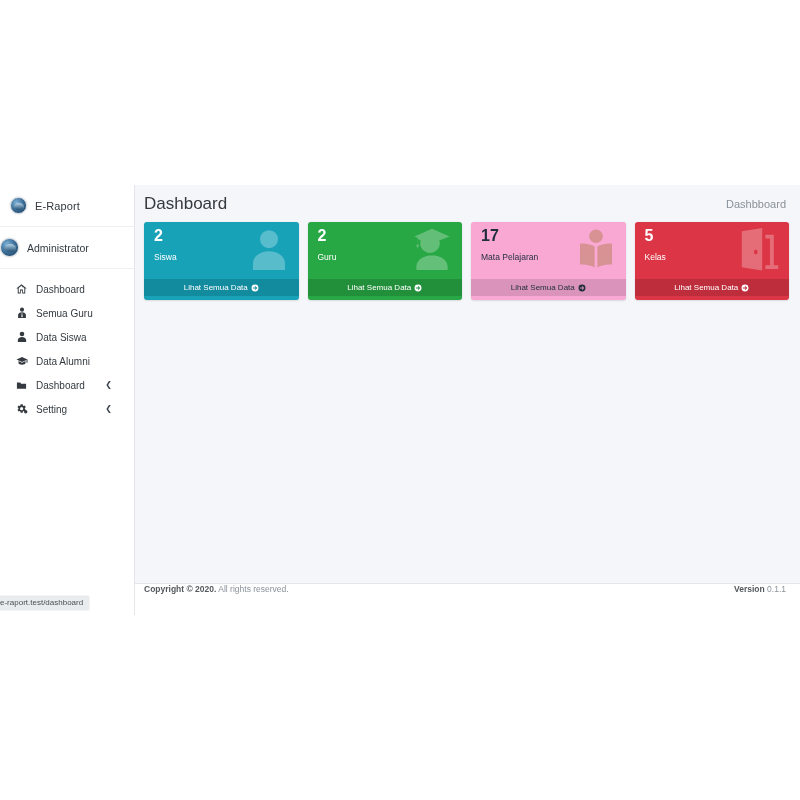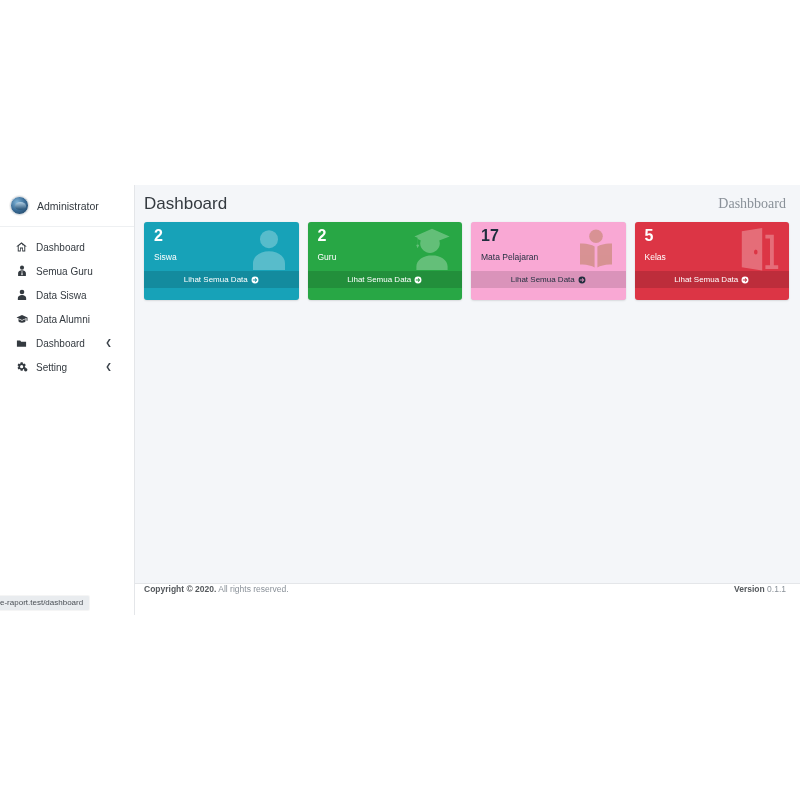--- a/index.html
+++ b/index.html
@@ -66,21 +66,20 @@
     width: 10px; height: 7px;
     border-radius: 50% 50% 45% 45%;
     background: linear-gradient(180deg,#bcd7ea 0%, #2f5a7d 90%);
     opacity: .9;
   }
 
   .userpanel {
     height: 42px;
     display: flex;
     align-items: center;
-    padding-left: 10px;
     border-bottom: 1px solid #eef0f2;
     box-sizing: border-box;
   }
   .userpanel .crest { width: 19px; height: 19px; flex: 0 0 19px; }
   .userpanel .crest::after { left: 3.5px; top: 5px; width: 11px; height: 8px; }
   .user-name {
     font-size: 10.5px;
     color: #343a40;
     margin-left: 8px;
   }
@@ -164,23 +163,22 @@
     padding: 0 14px 0 9px;
     box-sizing: border-box;
     flex: 0 0 37px;
   }
   .page-title {
     font-size: 17px;
     color: #343a40;
     font-weight: 400;
   }
   .breadcrumb {
-    font-size: 14px;
+    font-size: 11px;
     color: #8a9199;
-    font-family: Liberation Serif, serif;
   }
 
   .cards-row {
     display: flex;
     gap: 9px;
     padding: 0 11px 0 9px;
     box-sizing: border-box;
   }
 
   .card {
@@ -215,21 +213,21 @@
     top: 3px;
     width: 48px;
     height: 50px;
     opacity: .28;
     z-index: 1;
     pointer-events: none;
   }
   .card-icon svg { width: 100%; height: 100%; display: block; }
   .card-footer {
     position: absolute;
-    left: 0; right: 0; bottom: 12px;
+    left: 0; right: 0; bottom: 4px;
     height: 17px;
     display: flex;
     align-items: center;
     justify-content: center;
     font-size: 8px;
     z-index: 3;
     cursor: pointer;
   }
   .card-footer svg { margin-left: 3px; display: block; }
 
@@ -271,20 +269,24 @@
     box-shadow: 0 0 0 1px rgba(0,0,0,.04);
   }
 </style>
 </head>
 <body>
 
 <div id="app">
 
   <div id="sidebar">
 
+    <div class="brand">
+      <span class="crest"></span>
+      <span class="brand-text">E-Raport</span>
+    </div>
 
     <div class="userpanel">
       <span class="crest"></span>
       <span class="user-name">Administrator</span>
     </div>
 
     <div class="nav">
 
       <div class="nav-item">
         <span class="nav-icon">

